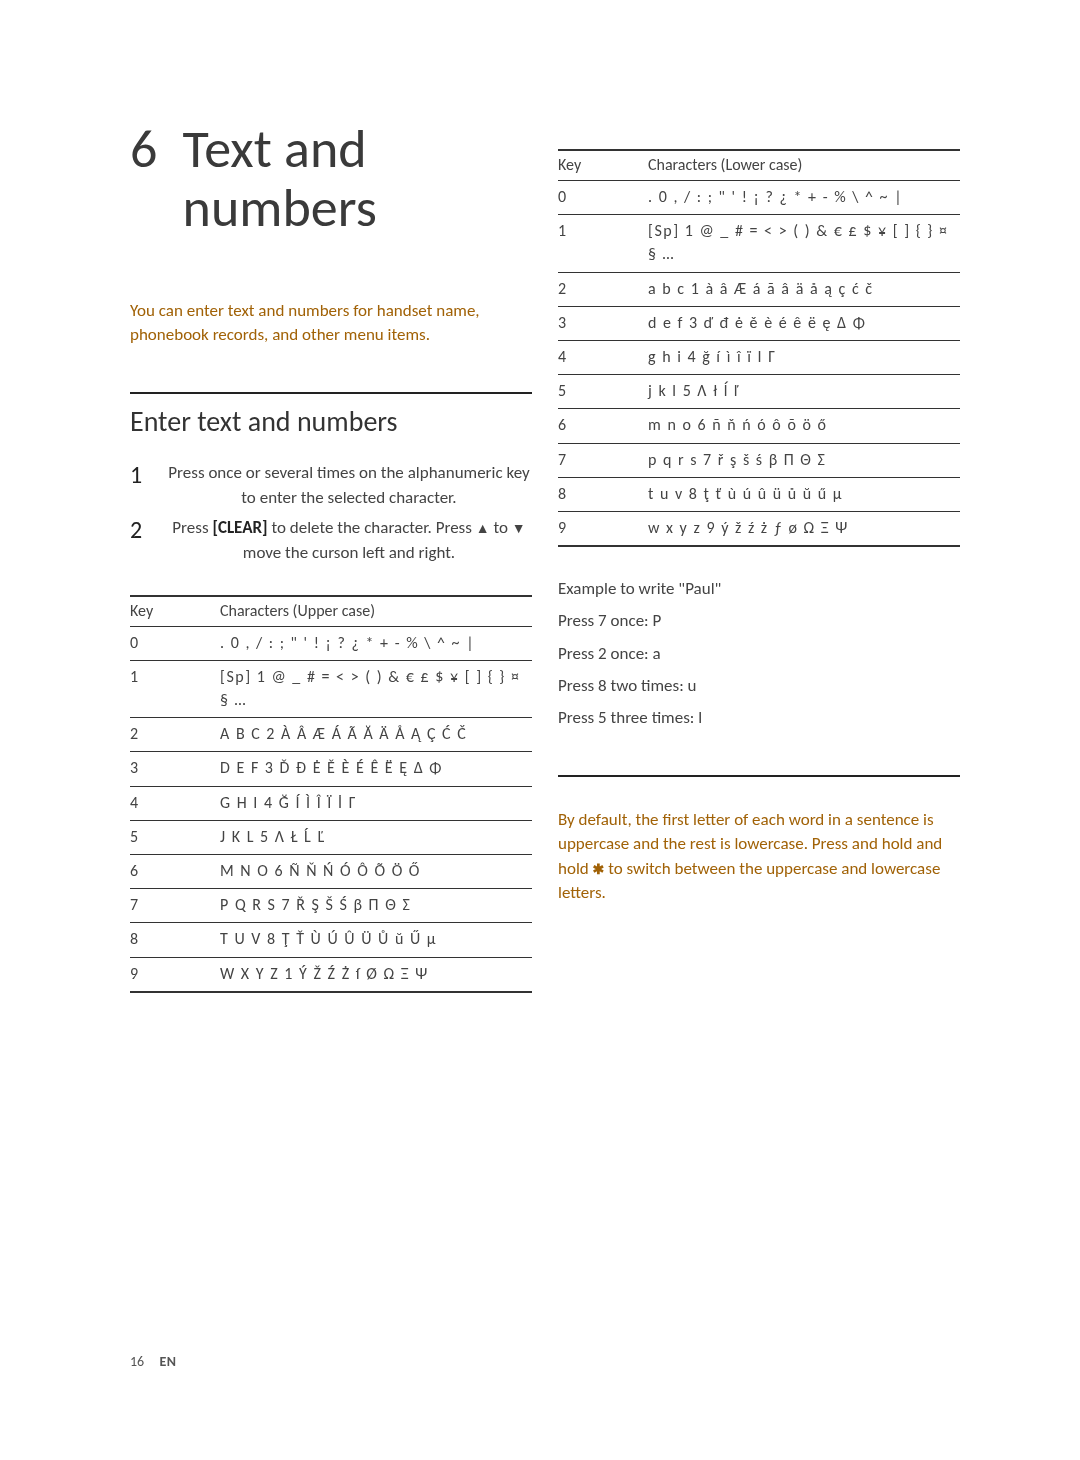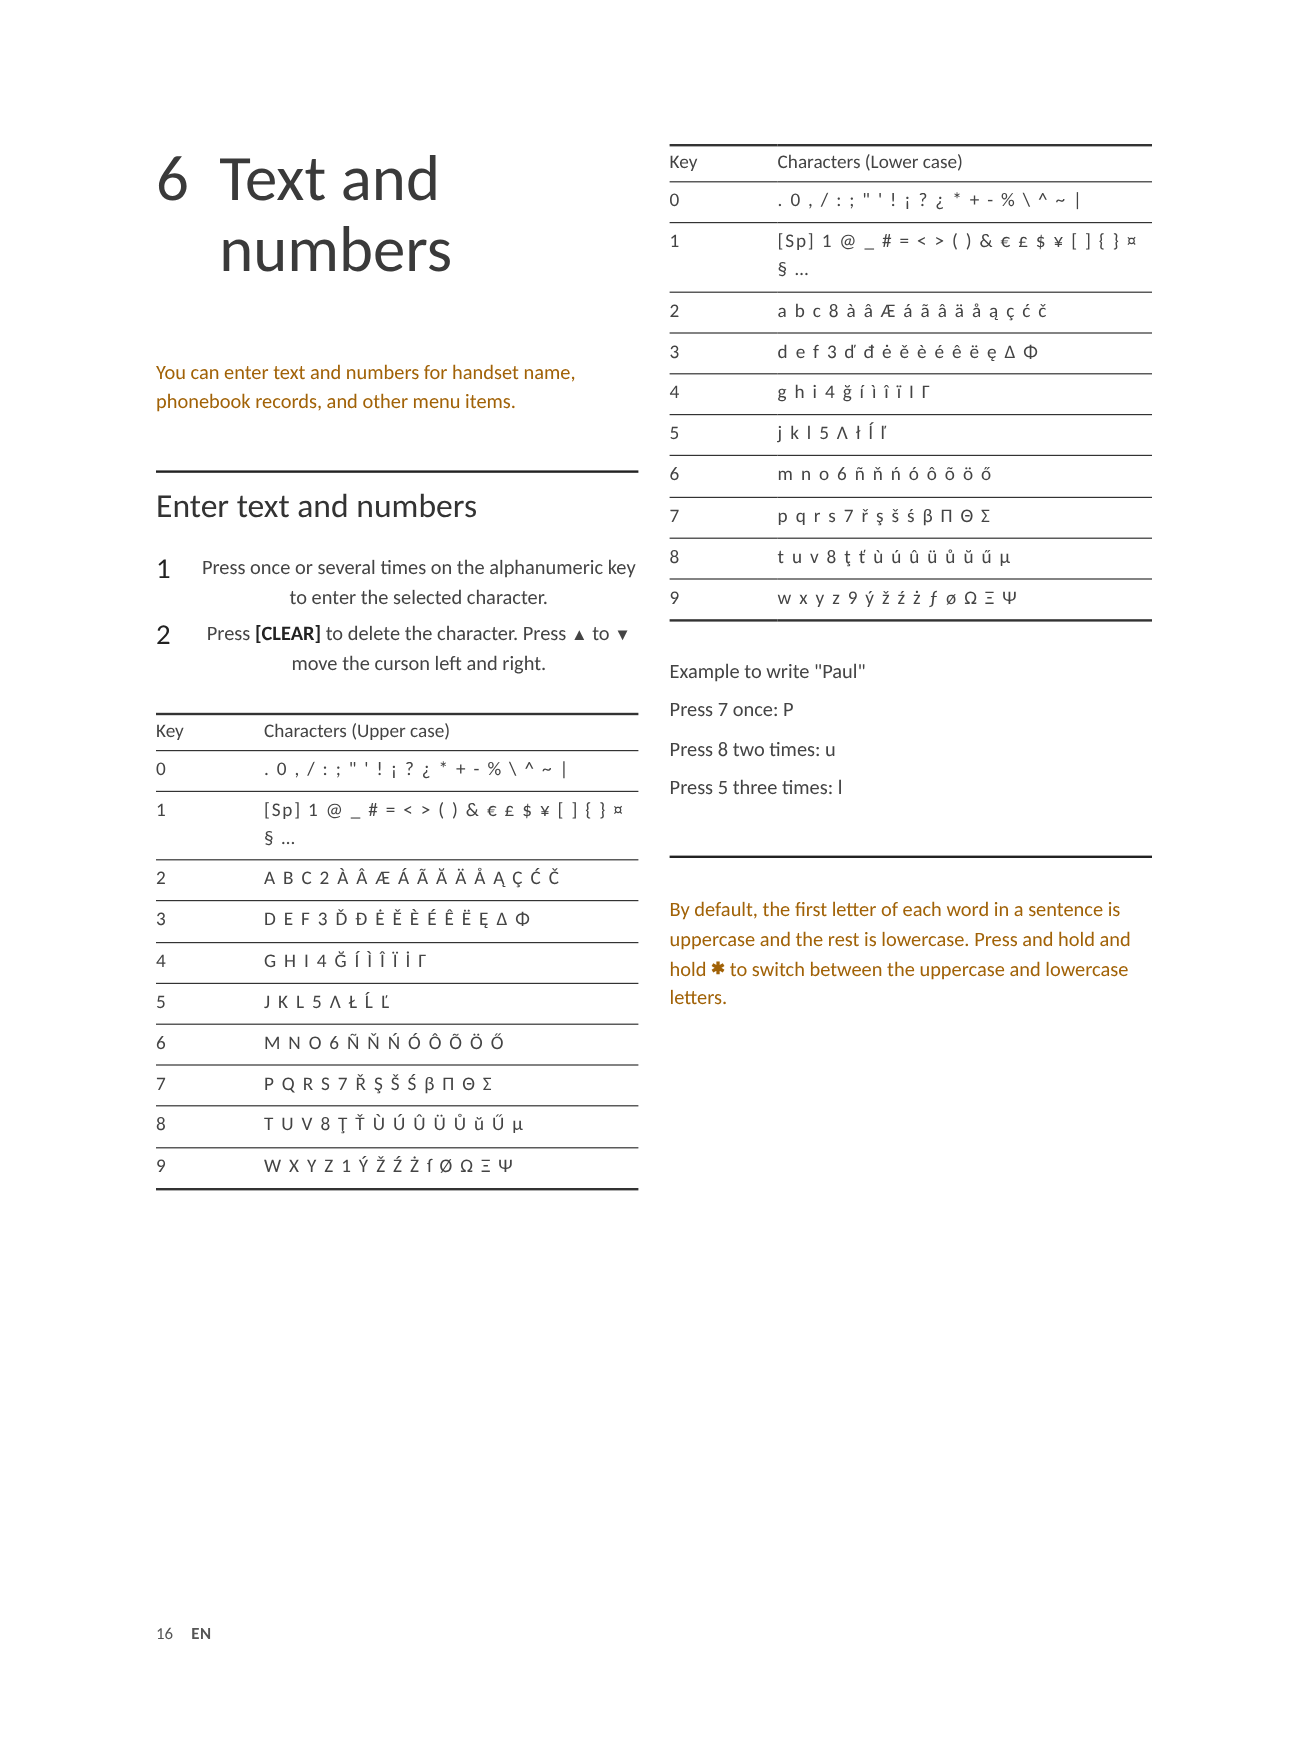--- a/index.html
+++ b/index.html
@@ -83,20 +83,21 @@
     font-size: 24px;
     font-weight: 500;
     color: #222;
   }
   .bold { font-weight: 600; color:#222; }
   table.chartbl {
     width: 100%;
     border-collapse: collapse;
     font-size: 16px;
     color: #444;
+    margin-top: 29px;
   }
   table.chartbl th {
     text-align: left;
     font-weight: 400;
     padding: 4px 0 6px 0;
     border-top: 2px solid #333;
     border-bottom: 1px solid #333;
     color: #444;
   }
   table.chartbl td {
@@ -227,21 +228,21 @@
           <tr>
             <td class="key">0</td>
             <td class="charwrap">. 0 , / : ; " ' ! ¡ ? ¿ * + - % \ ^ ~ |</td>
           </tr>
           <tr>
             <td class="key">1</td>
             <td class="charwrap">[Sp] 1 @ _ # = &lt; &gt; ( ) &amp; € £ $ ¥ [ ] { } ¤ § …</td>
           </tr>
           <tr>
             <td class="key">2</td>
-            <td class="charwrap">a b c 8 à â Æ á ã â ä å ą ç ć č</td>
+            <td class="charwrap">a b c 1 à â Æ á ã â ä å ą ç ć č</td>
           </tr>
           <tr>
             <td class="key">3</td>
             <td class="charwrap">d e f 3 ď đ ė ě è é ê ë ę Δ Φ</td>
           </tr>
           <tr>
             <td class="key">4</td>
             <td class="charwrap">g h i 4 ğ í ì î ï I Γ</td>
           </tr>
           <tr>
@@ -263,20 +264,21 @@
           <tr>
             <td class="key">9</td>
             <td class="charwrap">w x y z 9 ý ž ź ż ƒ ø Ω Ξ Ψ</td>
           </tr>
         </tbody>
     </table>
 
     <div class="example">
       <div>Example to write "Paul"</div>
       <div>Press 7 once: P</div>
+      <div>Press 2 once: a</div>
       <div>Press 8 two times: u</div>
       <div>Press 5 three times: l</div>
     </div>
 
     <hr class="heavy">
 
     <div class="intro">
       <span>By default, the first letter of each word in a sentence is uppercase and the rest is lowercase. Press and hold and hold </span><span class="glyph-icon glyph-star"></span><span> to switch between the uppercase and lowercase letters.</span>
     </div>
 

